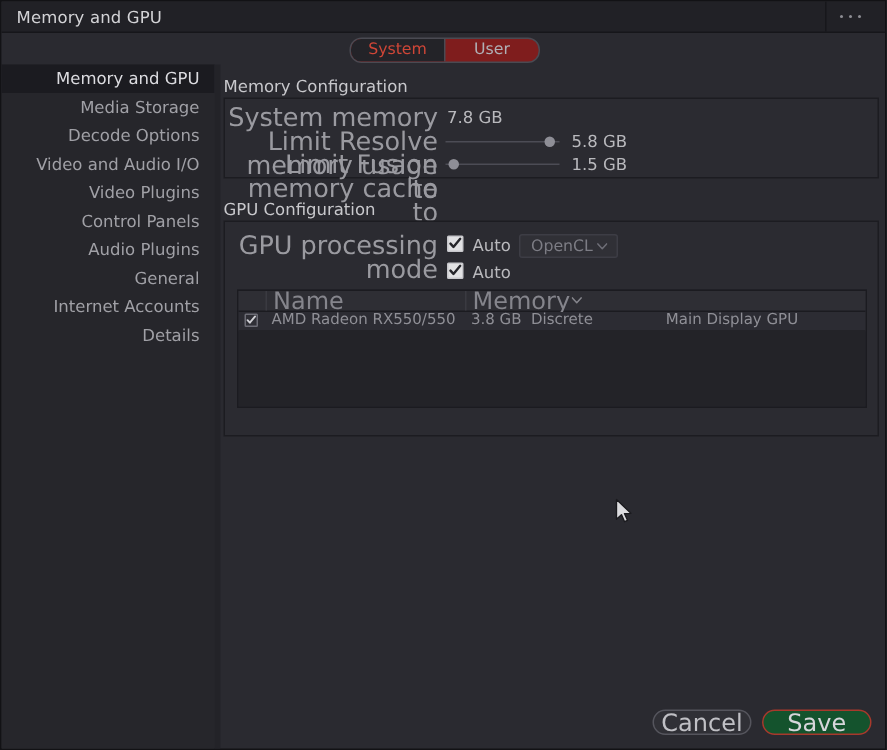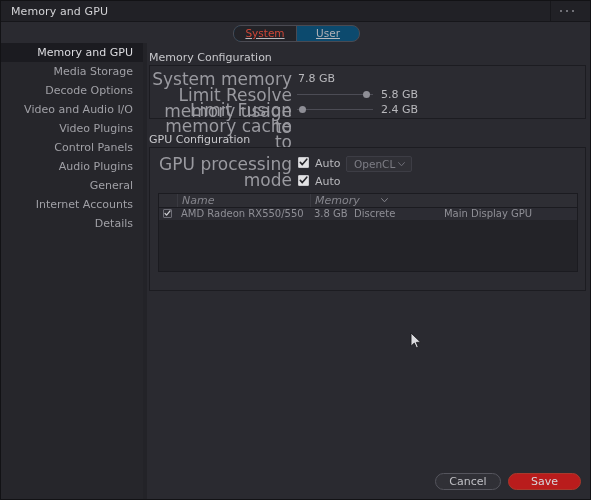--- a/index.html
+++ b/index.html
@@ -55,22 +55,21 @@
     width: 589px; height: 21px;
     background: #2a2a30;
   }
   .segmented {
     position: absolute; left: 232px; top: 3px;
     height: 15px; width: 125px;
     border: 1px solid #4a4a52;
     border-radius: 8px;
     overflow: hidden;
     display: flex;
-    background: #0c4a6e;
-    text-decoration: underline;
+    background: #7f1d1d;
   }
   .segbtn {
     flex: 1 1 50%;
     text-align: center;
     font-size: 10.5px;
     line-height: 15px;
     color: #b0b0b6;
     cursor: default;
   }
   .segbtn.active {
@@ -194,26 +193,25 @@
     box-sizing: border-box;
   }
   .thead {
     position: relative;
     height: 13px;
     background: #2e2e34;
     border-bottom: 1px solid #1b1b20;
   }
   .th {
     position: absolute; top: 0;
-    font-size: 11px; line-height: 13px; color: #85858c;
+    font-size: 16px; line-height: 13px; color: #85858c;
     padding-left: 4px;
     box-sizing: border-box;
     border-left: 1px solid #3a3a41;
     height: 13px;
-    font-style: italic;
   }
   .th.first { border-left: none; }
   .trow {
     position: relative;
     height: 12px;
     background: #2c2c33;
     border-bottom: 1px solid #242429;
   }
   .td {
     position: absolute; top: 0;
@@ -228,29 +226,29 @@
   }
 
   
   .btn {
     position: absolute;
     height: 17px;
     border-radius: 9px;
     border: 1px solid #55555d;
     background: #303036;
     color: #c0c0c5;
-    font-size: 11px;
+    font-size: 16px;
     line-height: 15px;
     text-align: center;
     box-sizing: border-box;
     cursor: default;
   }
   .btn.primary {
     border-color: #a8392c;
-    background: #b91c1c;
+    background: #14532d;
     color: #d6d6da;
   }
 
   
   .cursor { position: absolute; pointer-events: none; }
 </style>
 </head>
 <body>
 
 <div id="app">
@@ -308,21 +306,21 @@
         </div>
         <div class="val" style="left:231px;">5.8 GB</div>
       </div>
 
       <div class="row" style="left:0; top:36px; width:437px;">
         <div class="lbl" style="left:0; width:142px;">Limit Fusion memory cache to</div>
         <div class="slider" style="left:147px;">
           <div class="track"></div>
           <div class="knob" id="knob-fusion" style="left: 2.07px;"></div>
         </div>
-        <div class="val" style="left:231px;">2.4 GB</div>
+        <div class="val" style="left:231px;">1.5 GB</div>
       </div>
     </div>
 
     <div class="grouplabel" style="left:2px; top:90px;">GPU Configuration</div>
 
     <div class="panel" style="left:2px; top:104px; width:437px; height:144px;">
 
       <div class="row" style="left:0; top:8px; width:437px;">
         <div class="lbl" style="left:0; width:142px;">GPU processing mode</div>
         <div class="cb" style="left:148px;">

